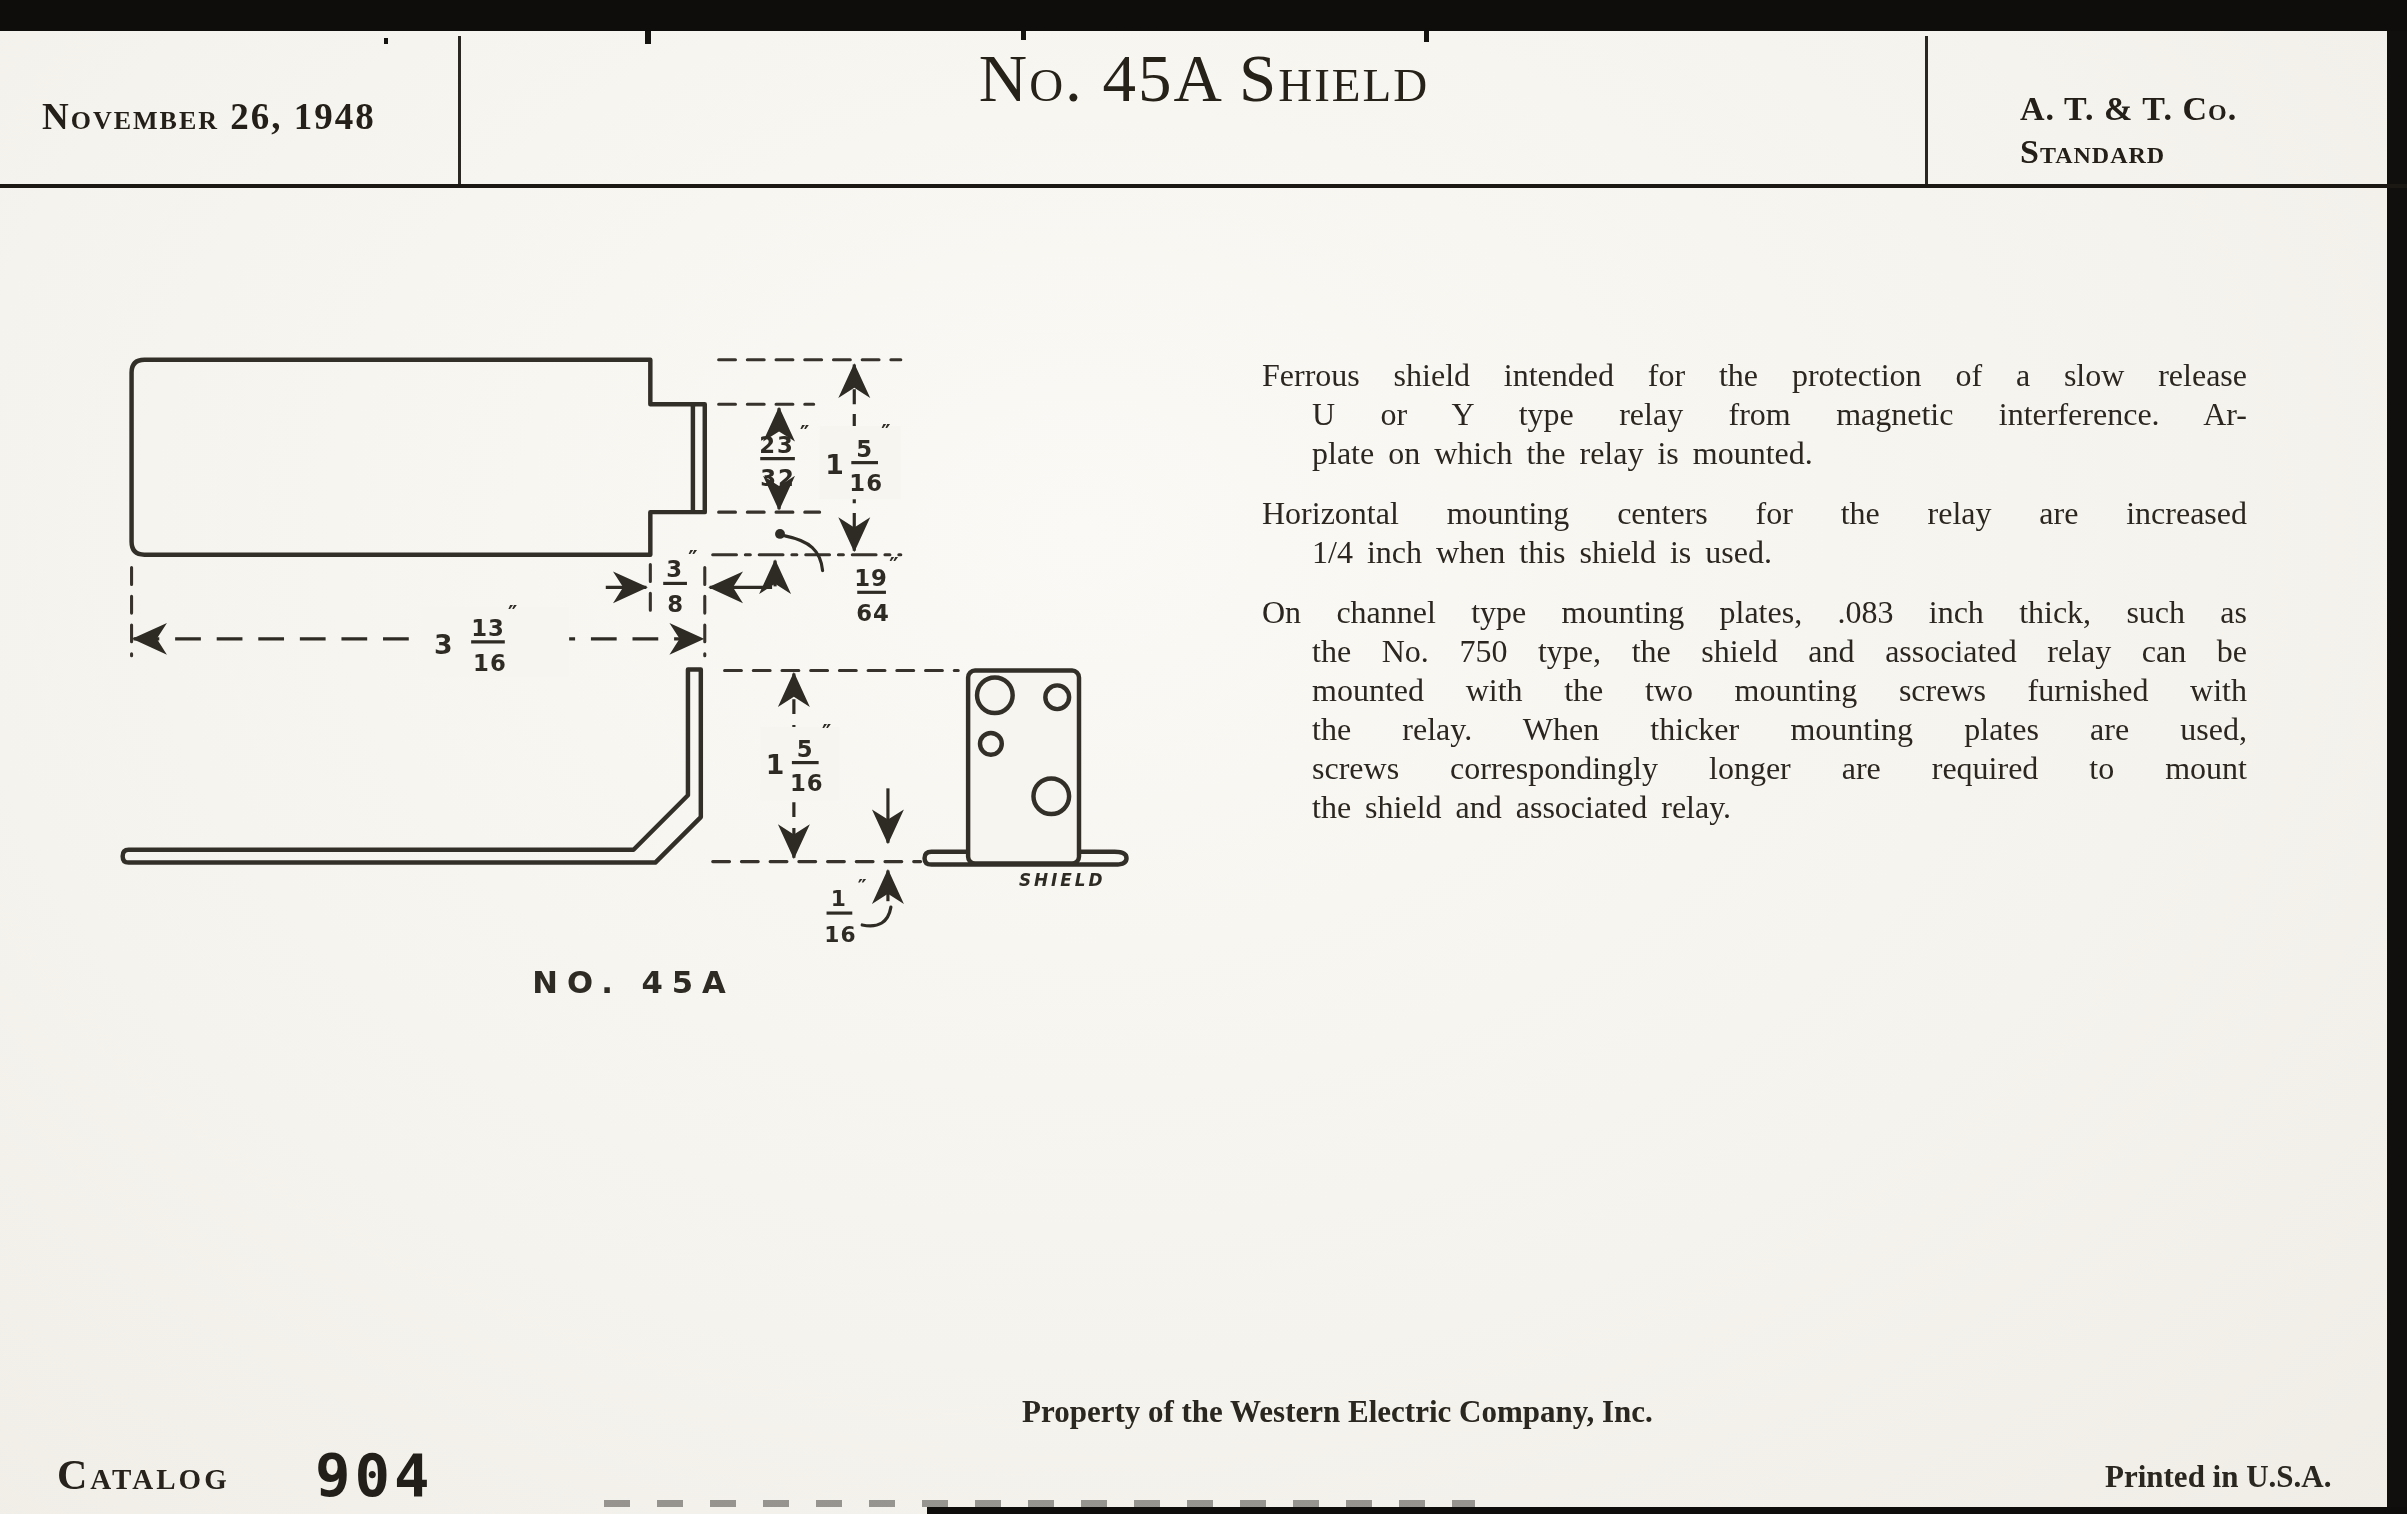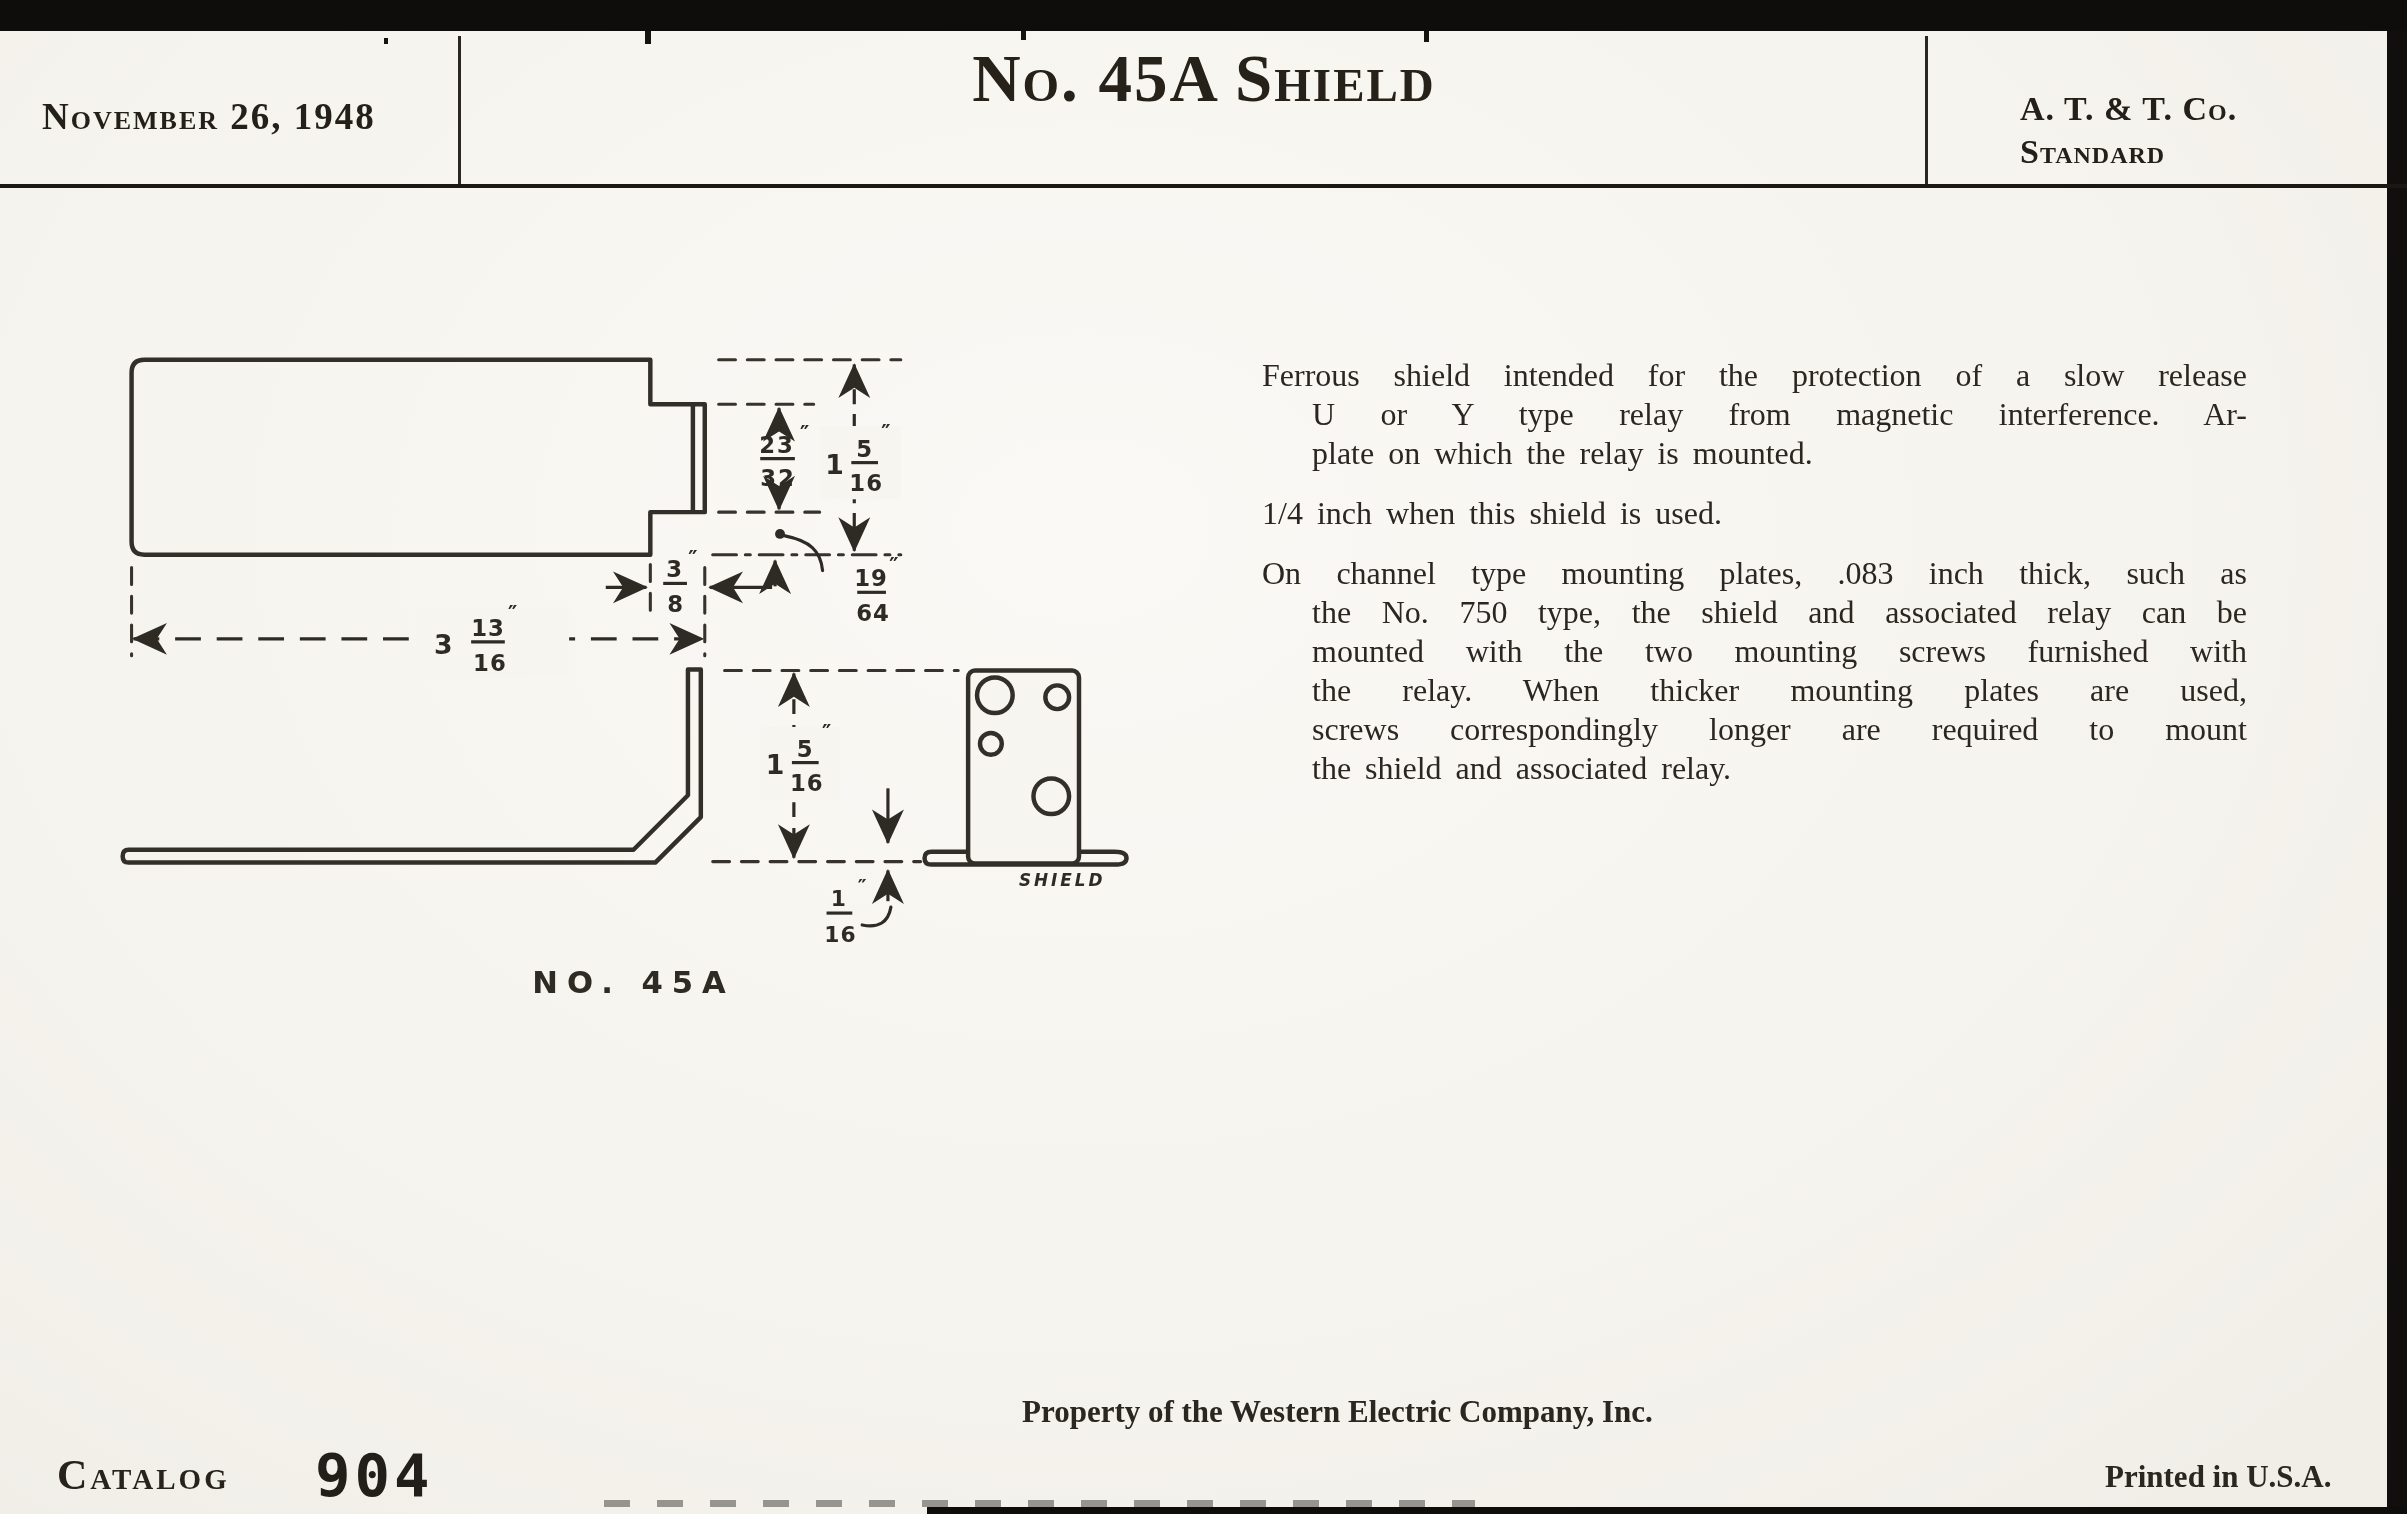--- a/index.html
+++ b/index.html
@@ -13,21 +13,21 @@
   .band-bottom{position:absolute;left:927px;top:1507px;width:1481px;height:8px;background:#0e0d0b;}
   .tick{position:absolute;background:#15130f;}
   .bleed{position:absolute;left:604px;top:1500px;width:871px;height:7px;opacity:.5;
          background:repeating-linear-gradient(90deg,#3a3733 0 26px,transparent 26px 53px);}
   
   .vrule{position:absolute;width:3px;background:#2a2722;top:36px;height:149px;}
   .hrule{position:absolute;left:0;top:184px;width:2408px;height:4px;background:#1b1813;}
   .date{position:absolute;left:42px;top:95px;font-size:37px;font-weight:700;
         font-variant:small-caps;letter-spacing:2px;color:#242019;}
   .title{position:absolute;left:0;top:40px;width:2408px;text-align:center;font-size:67px;
-         font-weight:700;font-variant:small-caps;letter-spacing:2px;color:#262219;}
+         font-weight:400;font-variant:small-caps;letter-spacing:2px;color:#262219;}
   .org{position:absolute;left:2020px;top:87px;width:297px;font-size:34px;
        font-weight:700;font-variant:small-caps;letter-spacing:1px;line-height:43px;color:#242019;}
   
   .desc{position:absolute;left:1222px;top:356px;width:985px;color:#2b2620;
         font-size:32px;line-height:39px;margin-left:40px;}
   .para{margin-bottom:21px;}
   .para .tl{text-align:justify;text-align-last:justify;word-spacing:6px;
             padding-left:50px;white-space:normal;}
   .para .tl:first-child{padding-left:0;}
   .para .tl:last-child{text-align-last:left;}
@@ -175,20 +175,21 @@
     <text x="560" y="673" text-anchor="middle" font-size="31" letter-spacing="9">NO. 45A</text>
   </svg>
 
   <div class="desc">
     <div class="para">
         <div class="tl">Ferrous shield intended for the protection of a slow release</div>
         <div class="tl">U or Y type relay from magnetic interference.  Ar-</div>
         <div class="tl">plate on which the relay is mounted.</div>
       </div>
     <div class="para">
+        <div class="tl">Horizontal mounting centers for the relay are increased</div>
         <div class="tl">1/4 inch when this shield is used.</div>
       </div>
     <div class="para">
         <div class="tl">On channel type mounting plates, .083 inch thick, such as</div>
         <div class="tl">the No. 750 type, the shield and associated relay can be</div>
         <div class="tl">mounted with the two mounting screws furnished with</div>
         <div class="tl">the relay.  When thicker mounting plates are used,</div>
         <div class="tl">screws correspondingly longer are required to mount</div>
         <div class="tl">the shield and associated relay.</div>
       </div>

